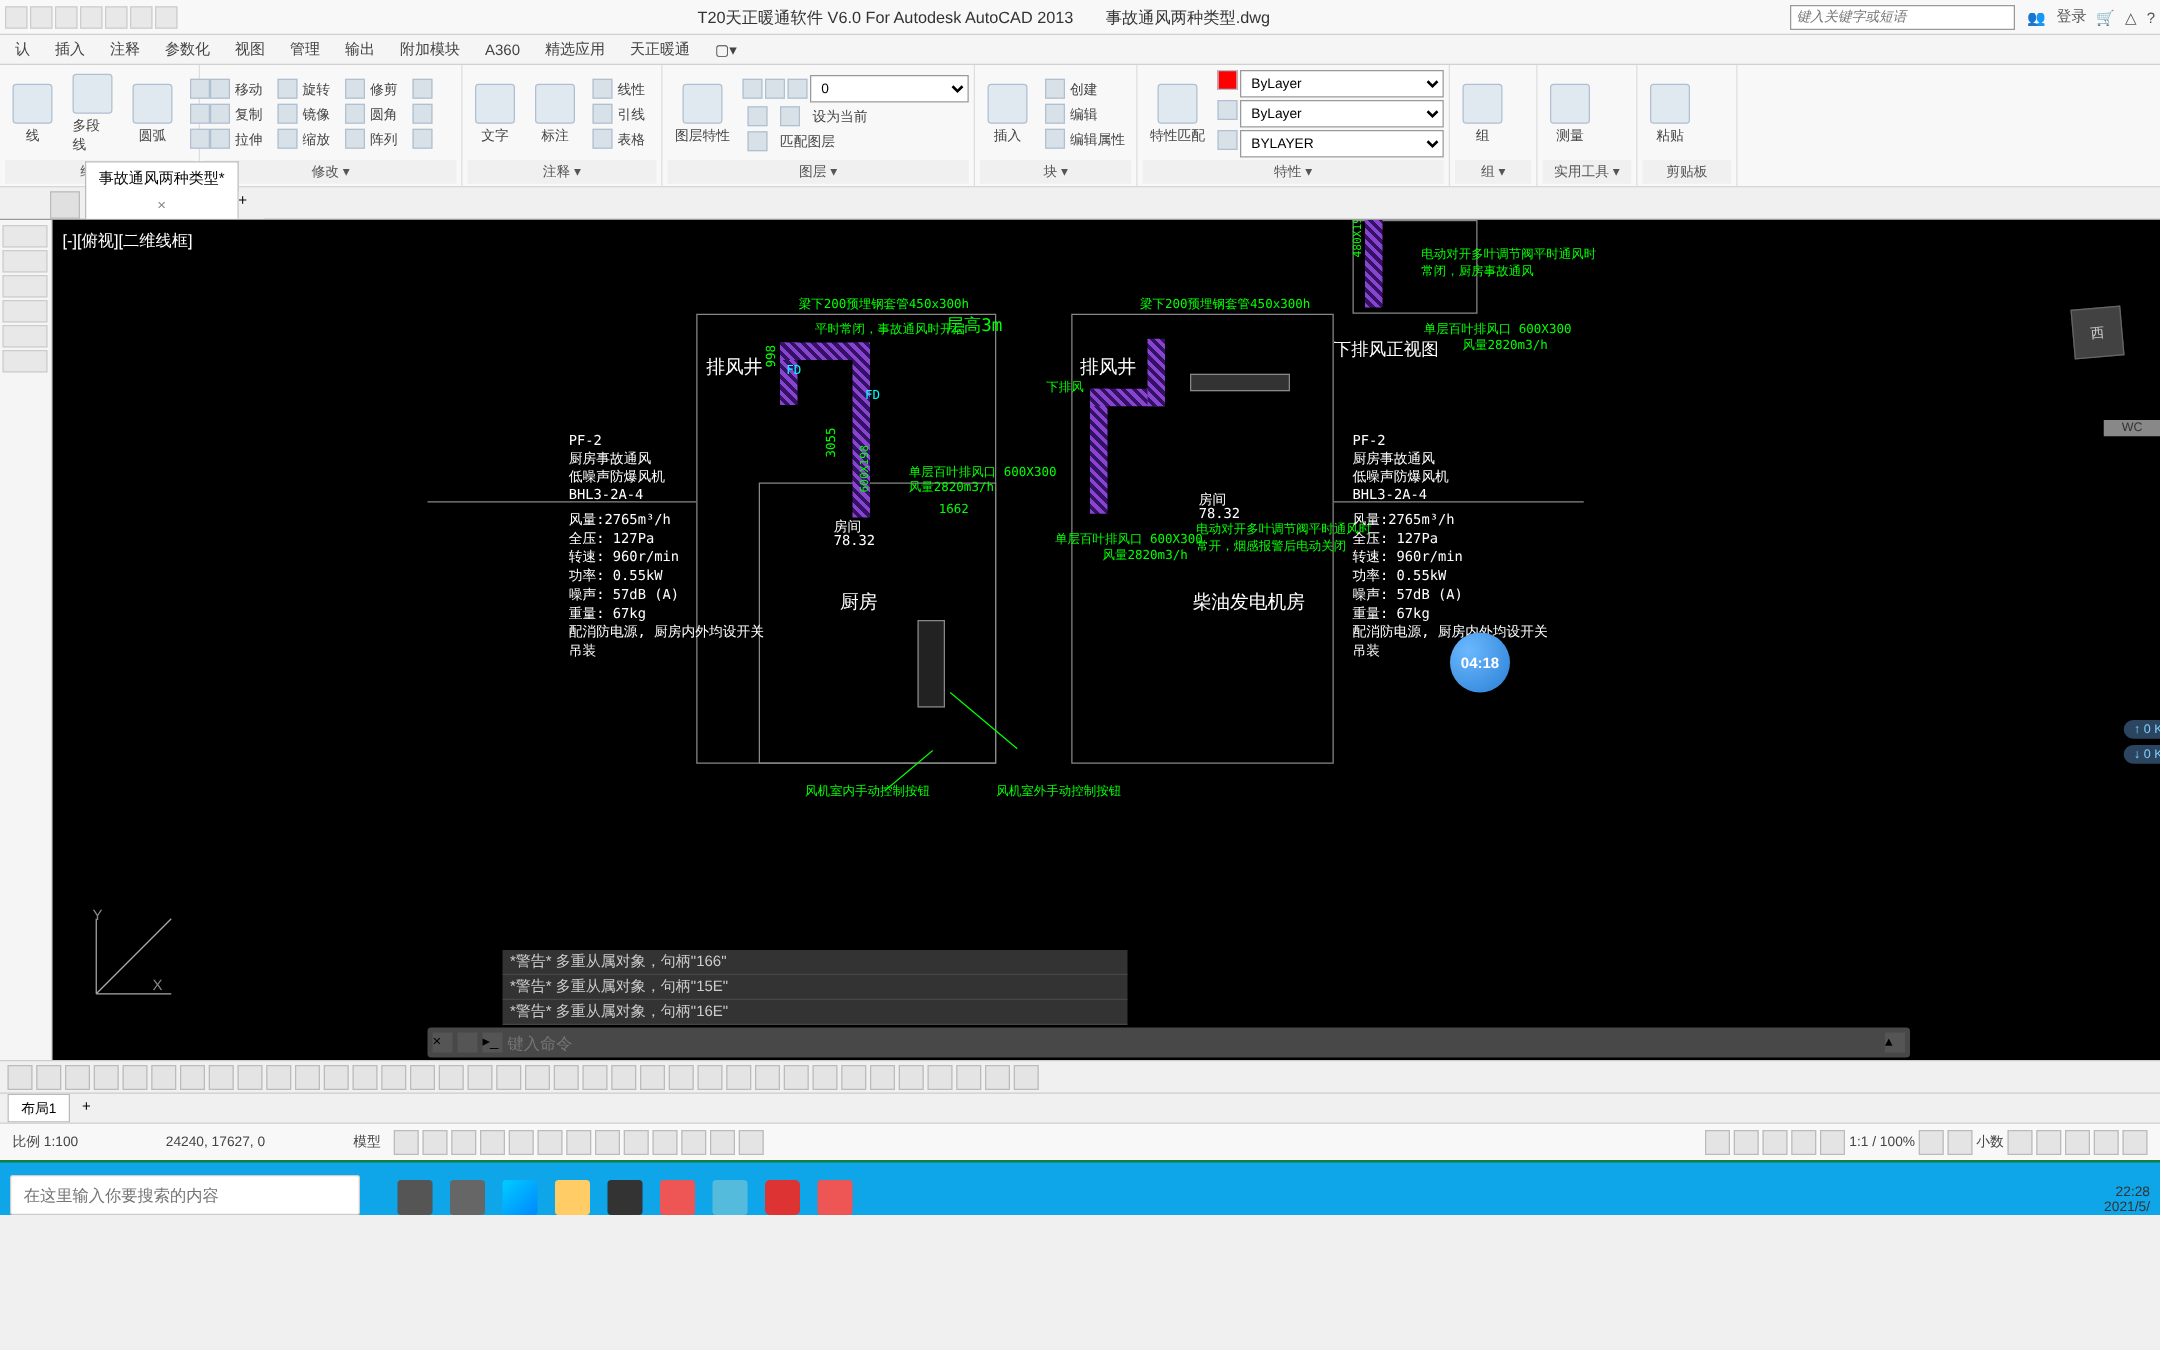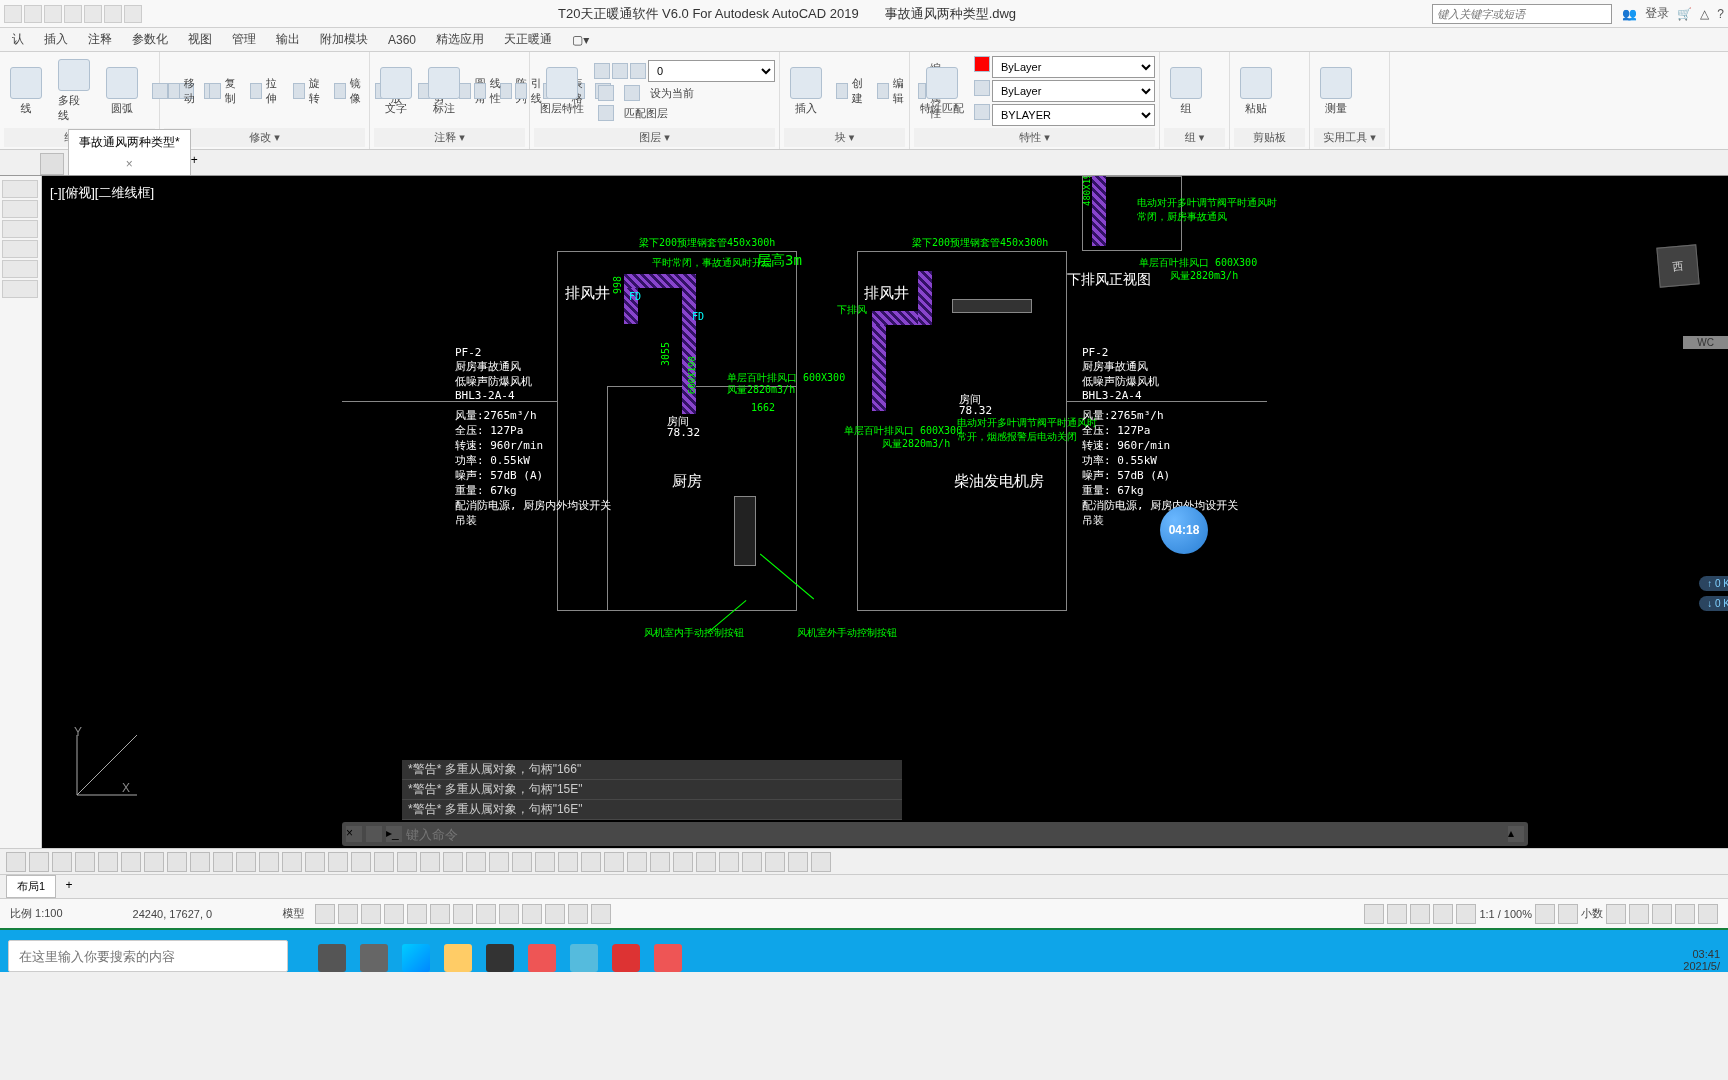--- a/index.html
+++ b/index.html
@@ -19,21 +19,21 @@
 .menutab { padding: 3px 10px; font-size: 12px; color: #444; cursor: pointer; }
 
 
 .ribbon { height: 98px; background: #f8f8f8; display: flex; border-bottom: 1px solid #ccc; }
 .ribbon-panel { border-right: 1px solid #ddd; display: flex; flex-direction: column; justify-content: space-between; padding: 2px 4px; }
 .ribbon-panel-body { flex: 1; display: flex; align-items: center; gap: 4px; }
 .ribbon-panel-title { text-align: center; font-size: 11px; color: #555; padding: 2px 0; background: #f0f0f0; }
 .big-btn { display: flex; flex-direction: column; align-items: center; gap: 2px; padding: 2px 6px; cursor: pointer; }
 .big-icon { width: 32px; height: 32px; background: #e0e8f0; border: 1px solid #b0c0d0; border-radius: 3px; }
 .big-btn-label { font-size: 11px; color: #444; }
-.small-row { display: flex; flex-direction: row; gap: 2px; }
+.small-row { display: flex; flex-direction: column; gap: 2px; }
 .small-btn { display: flex; align-items: center; gap: 4px; padding: 1px 4px; cursor: pointer; font-size: 11px; color: #444; }
 .small-icon { width: 16px; height: 16px; background: #d8e0e8; border: 1px solid #b0c0d0; }
 .layer-select { height: 22px; border: 1px solid #999; font-size: 11px; padding: 0 4px; background: white; }
 
 
 .filetabs { height: 26px; background: #f0f0f0; display: flex; align-items: flex-end; padding-left: 40px; border-bottom: 1px solid #999; }
 .filetab-start { width: 24px; height: 22px; background: #e0e0e0; border: 1px solid #bbb; margin-right: 4px; }
 .filetab { background: #fff; padding: 4px 10px; border: 1px solid #bbb; border-bottom: none; font-size: 12px; display: flex; align-items: center; gap: 6px; flex-direction: column; }
 .filetab-close { color: #888; cursor: pointer; }
 
@@ -93,21 +93,21 @@
 <div class="titlebar">
   <div class="qat">
     <div class="qat-btn"></div>
     <div class="qat-btn"></div>
     <div class="qat-btn"></div>
     <div class="qat-btn"></div>
     <div class="qat-btn"></div>
     <div class="qat-btn"></div>
     <div class="qat-btn"></div>
   </div>
-  <div class="title-text">T20天正暖通软件 V6.0 For Autodesk AutoCAD 2019　　事故通风两种类型.dwg</div>
+  <div class="title-text">T20天正暖通软件 V6.0 For Autodesk AutoCAD 2013　　事故通风两种类型.dwg</div>
   <input class="search-box" placeholder="键入关键字或短语" style="">
   <div class="title-right">
     <span>👥</span>
     <span>登录</span>
     <span>🛒</span>
     <span>△</span>
     <span>?</span>
   </div>
 </div>
 
@@ -335,34 +335,34 @@
           <div class="big-btn-label">组</div>
         </div>
       </div>
     <div class="ribbon-panel-title">组 ▾</div>
   </div>
 
   <div class="ribbon-panel" style="width:80px">
     <div class="ribbon-panel-body">
         <div class="big-btn">
           <div class="big-icon"></div>
+          <div class="big-btn-label">测量</div>
+        </div>
+      </div>
+    <div class="ribbon-panel-title">实用工具 ▾</div>
+  </div>
+
+  <div class="ribbon-panel" style="width:80px">
+    <div class="ribbon-panel-body">
+        <div class="big-btn">
+          <div class="big-icon"></div>
           <div class="big-btn-label">粘贴</div>
         </div>
       </div>
     <div class="ribbon-panel-title">剪贴板</div>
-  </div>
-
-  <div class="ribbon-panel" style="width:80px">
-    <div class="ribbon-panel-body">
-        <div class="big-btn">
-          <div class="big-icon"></div>
-          <div class="big-btn-label">测量</div>
-        </div>
-      </div>
-    <div class="ribbon-panel-title">实用工具 ▾</div>
   </div>
 </div>
 
 <div class="filetabs">
   <div class="filetab-start"></div>
   <div class="filetab">
     <span>事故通风两种类型*</span>
     <span class="filetab-close">×</span>
   </div>
   <div class="filetab-start" style="width:20px;background:#f0f0f0;border:none">+</div>
@@ -594,16 +594,16 @@
     <div class="win-icon" style="background:#666"></div>
     <div class="win-icon" style="background:linear-gradient(135deg,#0cf,#08f)"></div>
     <div class="win-icon" style="background:#ffcc66"></div>
     <div class="win-icon" style="background:#333"></div>
     <div class="win-icon" style="background:#e55"></div>
     <div class="win-icon" style="background:#5bd"></div>
     <div class="win-icon" style="background:#d33;border-radius:4px"></div>
     <div class="win-icon" style="background:#e55"></div>
   </div>
   <div class="win-right">
-    <div>03:41</div>
+    <div>22:28</div>
     <div>2021/5/</div>
   </div>
 </div>
 
 </body></html>

